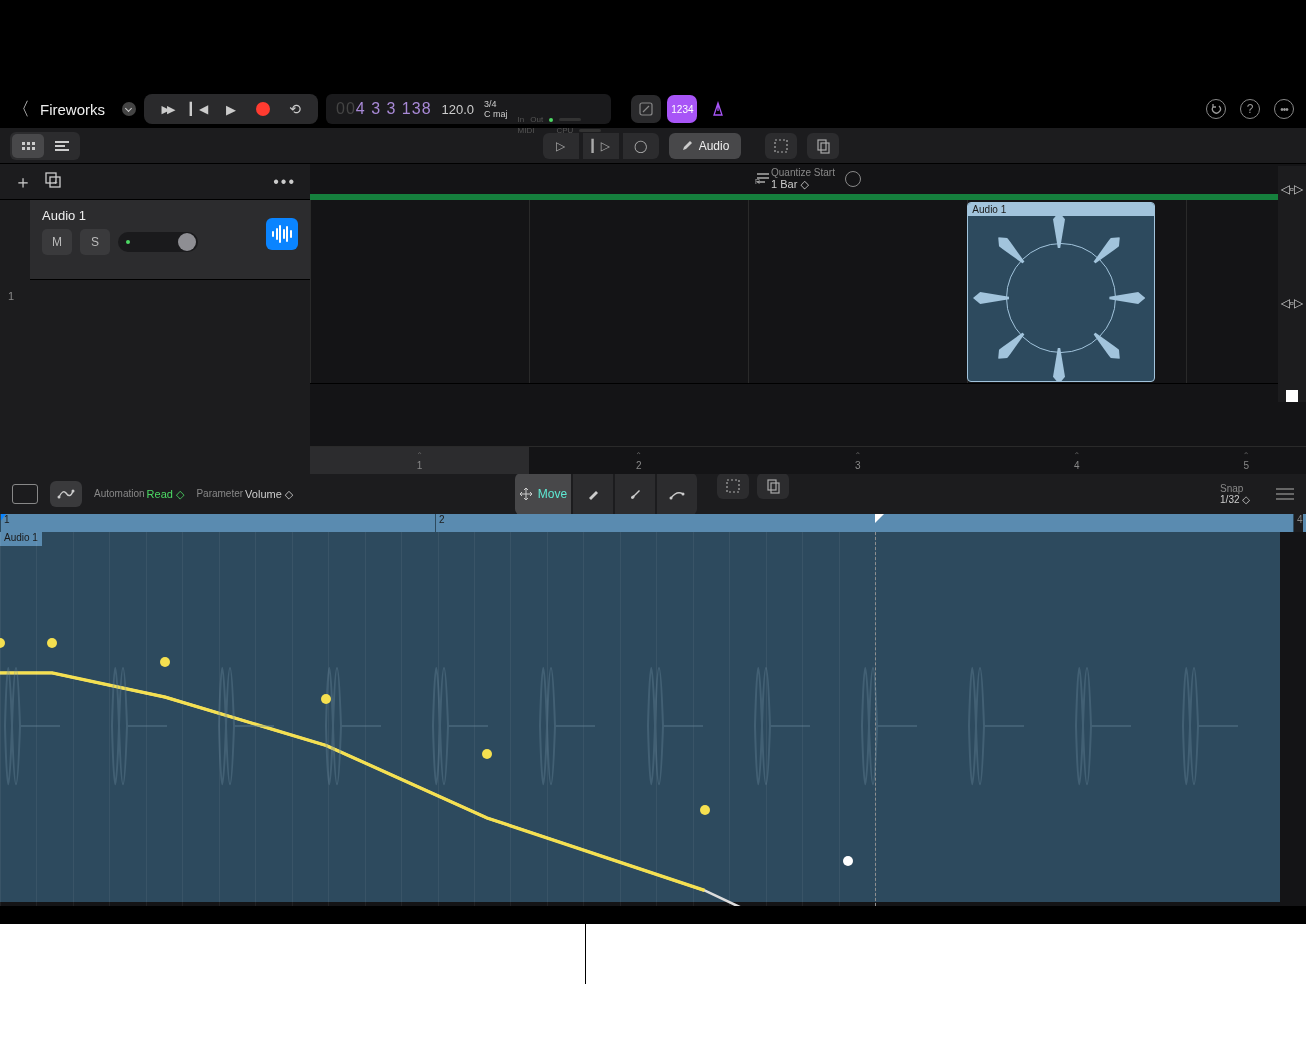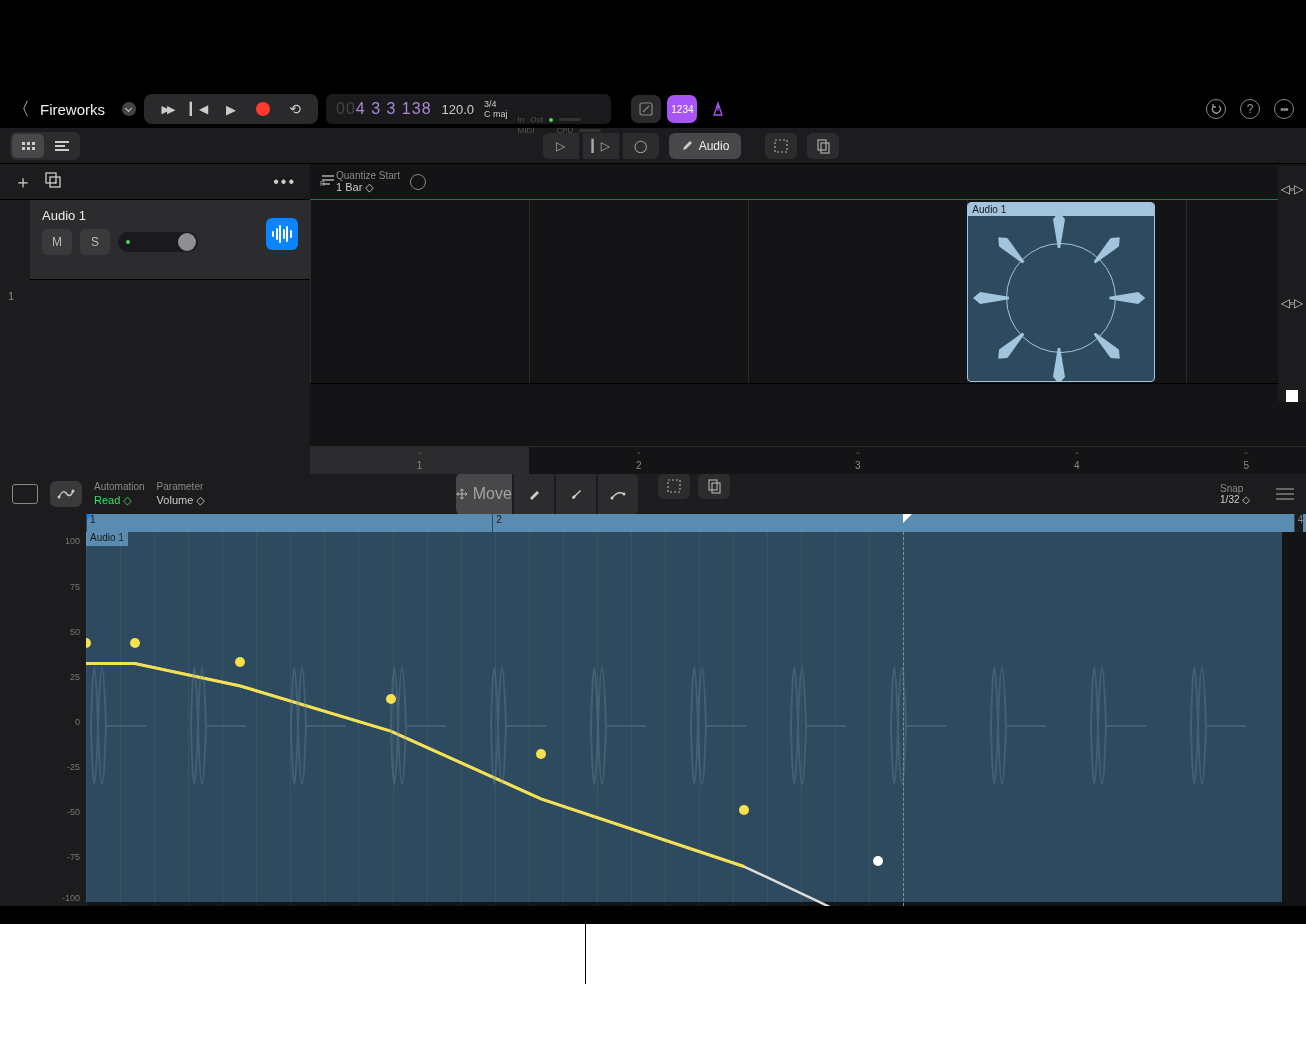--- a/index.html
+++ b/index.html
@@ -75,21 +75,21 @@
 .track-controls { display: flex; align-items: center; gap: 8px; }
 .ms-btn { width: 30px; height: 26px; background: #3a3a3c; border-radius: 5px; display: flex; align-items: center; justify-content: center; font-size: 12px; color: #bbb; }
 .vol-slider { width: 80px; height: 20px; background: #1a1a1c; border-radius: 10px; position: relative; }
 .vol-slider .dot { position: absolute; left: 8px; top: 8px; width: 4px; height: 4px; background: #4cd964; border-radius: 50%; }
 .vol-slider .knob { position: absolute; right: 2px; top: 1px; width: 18px; height: 18px; background: #8e8e93; border-radius: 50%; }
 .track-type-icon { position: absolute; right: 12px; top: 18px; width: 32px; height: 32px; background: #0a84ff; border-radius: 6px; display: flex; align-items: center; justify-content: center; }
 .wave-bars { display: flex; align-items: center; gap: 1.5px; }
 .wave-bars span { width: 2px; background: #fff; border-radius: 1px; }
 
 .timeline-area { flex: 1; position: relative; background: #141416; }
-.timeline-header { height: 36px; display: flex; align-items: center; padding: 0 10px; justify-content: flex-start; border-bottom: 1px solid #15803d; }
+.timeline-header { height: 36px; display: flex; align-items: center; padding: 0 10px; justify-content: center; border-bottom: 6px solid #15803d; }
 .region-marker-btn { color: #aaa; font-size: 13px; }
 .quantize-group { display: flex; align-items: center; gap: 10px; }
 .quantize-label { font-size: 10px; color: #888; }
 .quantize-val { font-size: 11px; color: #ccc; }
 .circle-btn { width: 16px; height: 16px; border: 1.5px solid #888; border-radius: 50%; }
 
 .region-lane { position: relative; height: 184px; border-bottom: 1px solid #000; }
 .bar-divider { position: absolute; top: 0; bottom: 0; width: 1px; background: #2a2a2a; }
 .audio-region { position: absolute; top: 2px; width: 188px; height: 180px; background: #2d4a5e; border: 1.5px solid #a2c4dc; border-radius: 4px; overflow: hidden; }
 .audio-region-label { background: #a2c4dc; color: #1a1a1a; font-size: 10px; padding: 1px 4px; }
@@ -100,27 +100,27 @@
 .bar-numbers { position: absolute; bottom: 0; left: 0; right: 0; height: 28px; display: flex; border-top: 1px solid #2a2a2a; }
 .bar-cell { flex: 1; display: flex; flex-direction: column; align-items: center; justify-content: center; position: relative; }
 .bar-chevron { font-size: 8px; color: #666; }
 .bar-num { font-size: 10px; color: #888; }
 
 
 .automation-area { display: flex; flex-direction: column; background: #141416; }
 .auto-toolbar { height: 40px; display: flex; align-items: center; padding: 0 12px; gap: 12px; background: #1c1c1e; }
 .square-btn { width: 26px; height: 20px; border: 1.5px solid #888; border-radius: 3px; }
 .curve-btn { width: 32px; height: 26px; background: #3a3a3c; border-radius: 6px; display: flex; align-items: center; justify-content: center; }
-.auto-labels { display: flex; flex-direction: column; font-size: 10px; gap: 2px; }
+.auto-labels { display: flex; flex-direction: row; font-size: 10px; gap: 2px; }
 .auto-labels .lbl { color: #888; }
 .auto-labels .val { color: #4cd964; font-size: 11px; }
 .auto-labels .val.white { color: #ccc; }
 
 .auto-center { margin-left: auto; margin-right: auto; display: flex; gap: 2px; }
-.tool-btn { width: 40px; height: 42px; background: #2c2c2e; display: flex; align-items: center; justify-content: center; color: #a3a3a3; font-size: 16px; }
+.tool-btn { width: 40px; height: 42px; background: #2c2c2e; display: flex; align-items: center; justify-content: center; color: #5eead4; font-size: 12px; }
 .tool-btn.active { background: #48484a; }
 .tool-btn.first { border-radius: 6px 0 0 6px; width: 56px; gap: 5px; }
 .tool-btn.last { border-radius: 0 6px 6px 0; }
 .snap-group { margin-left: auto; display: flex; flex-direction: column; font-size: 10px; align-items: flex-start; }
 .handle-icon { margin-left: 14px; display: flex; flex-direction: column; gap: 3px; }
 .handle-icon span { width: 18px; height: 2px; background: #666; }
 
 .auto-editor { display: flex; height: 392px; }
 .auto-scale { width: 86px; background: #1c1c1e; position: relative; }
 .scale-tick { position: absolute; right: 6px; font-size: 9px; color: #777; transform: translateY(-50%); }
@@ -425,31 +425,20 @@
       <span style="color:#ccc;"><span>1/32</span> ◇</span>
     </div>
     <div class="handle-icon">
         <span></span>
         <span></span>
         <span></span>
       </div>
   </div>
 
   <div class="auto-editor">
-    <div class="auto-scale">
-      <div class="scale-tick" style="top:7%">100</div>
-      <div class="scale-tick" style="top:18.5%">75</div>
-      <div class="scale-tick" style="top:30%">50</div>
-      <div class="scale-tick" style="top:41.5%">25</div>
-      <div class="scale-tick" style="top:53%">0</div>
-      <div class="scale-tick" style="top:64.5%">-25</div>
-      <div class="scale-tick" style="top:76%">-50</div>
-      <div class="scale-tick" style="top:87.5%">-75</div>
-      <div class="scale-tick" style="top:98%">-100</div>
-    </div>
     <div class="auto-canvas">
       <div class="auto-ruler">
         <div class="playhead-left"></div>
         <div class="bar-mark" style="left:0;">1</div>
         <div class="bar-mark" style="left:33.3%;">2</div>
         <div class="playhead-right" style="left:67%;"></div>
         <div class="bar-mark" style="left:99%;background:#1c1c1e;color:#888;">4</div>
       </div>
       <div class="auto-region" style="width:98%;">
         <div class="auto-region-label">Audio 1</div>

